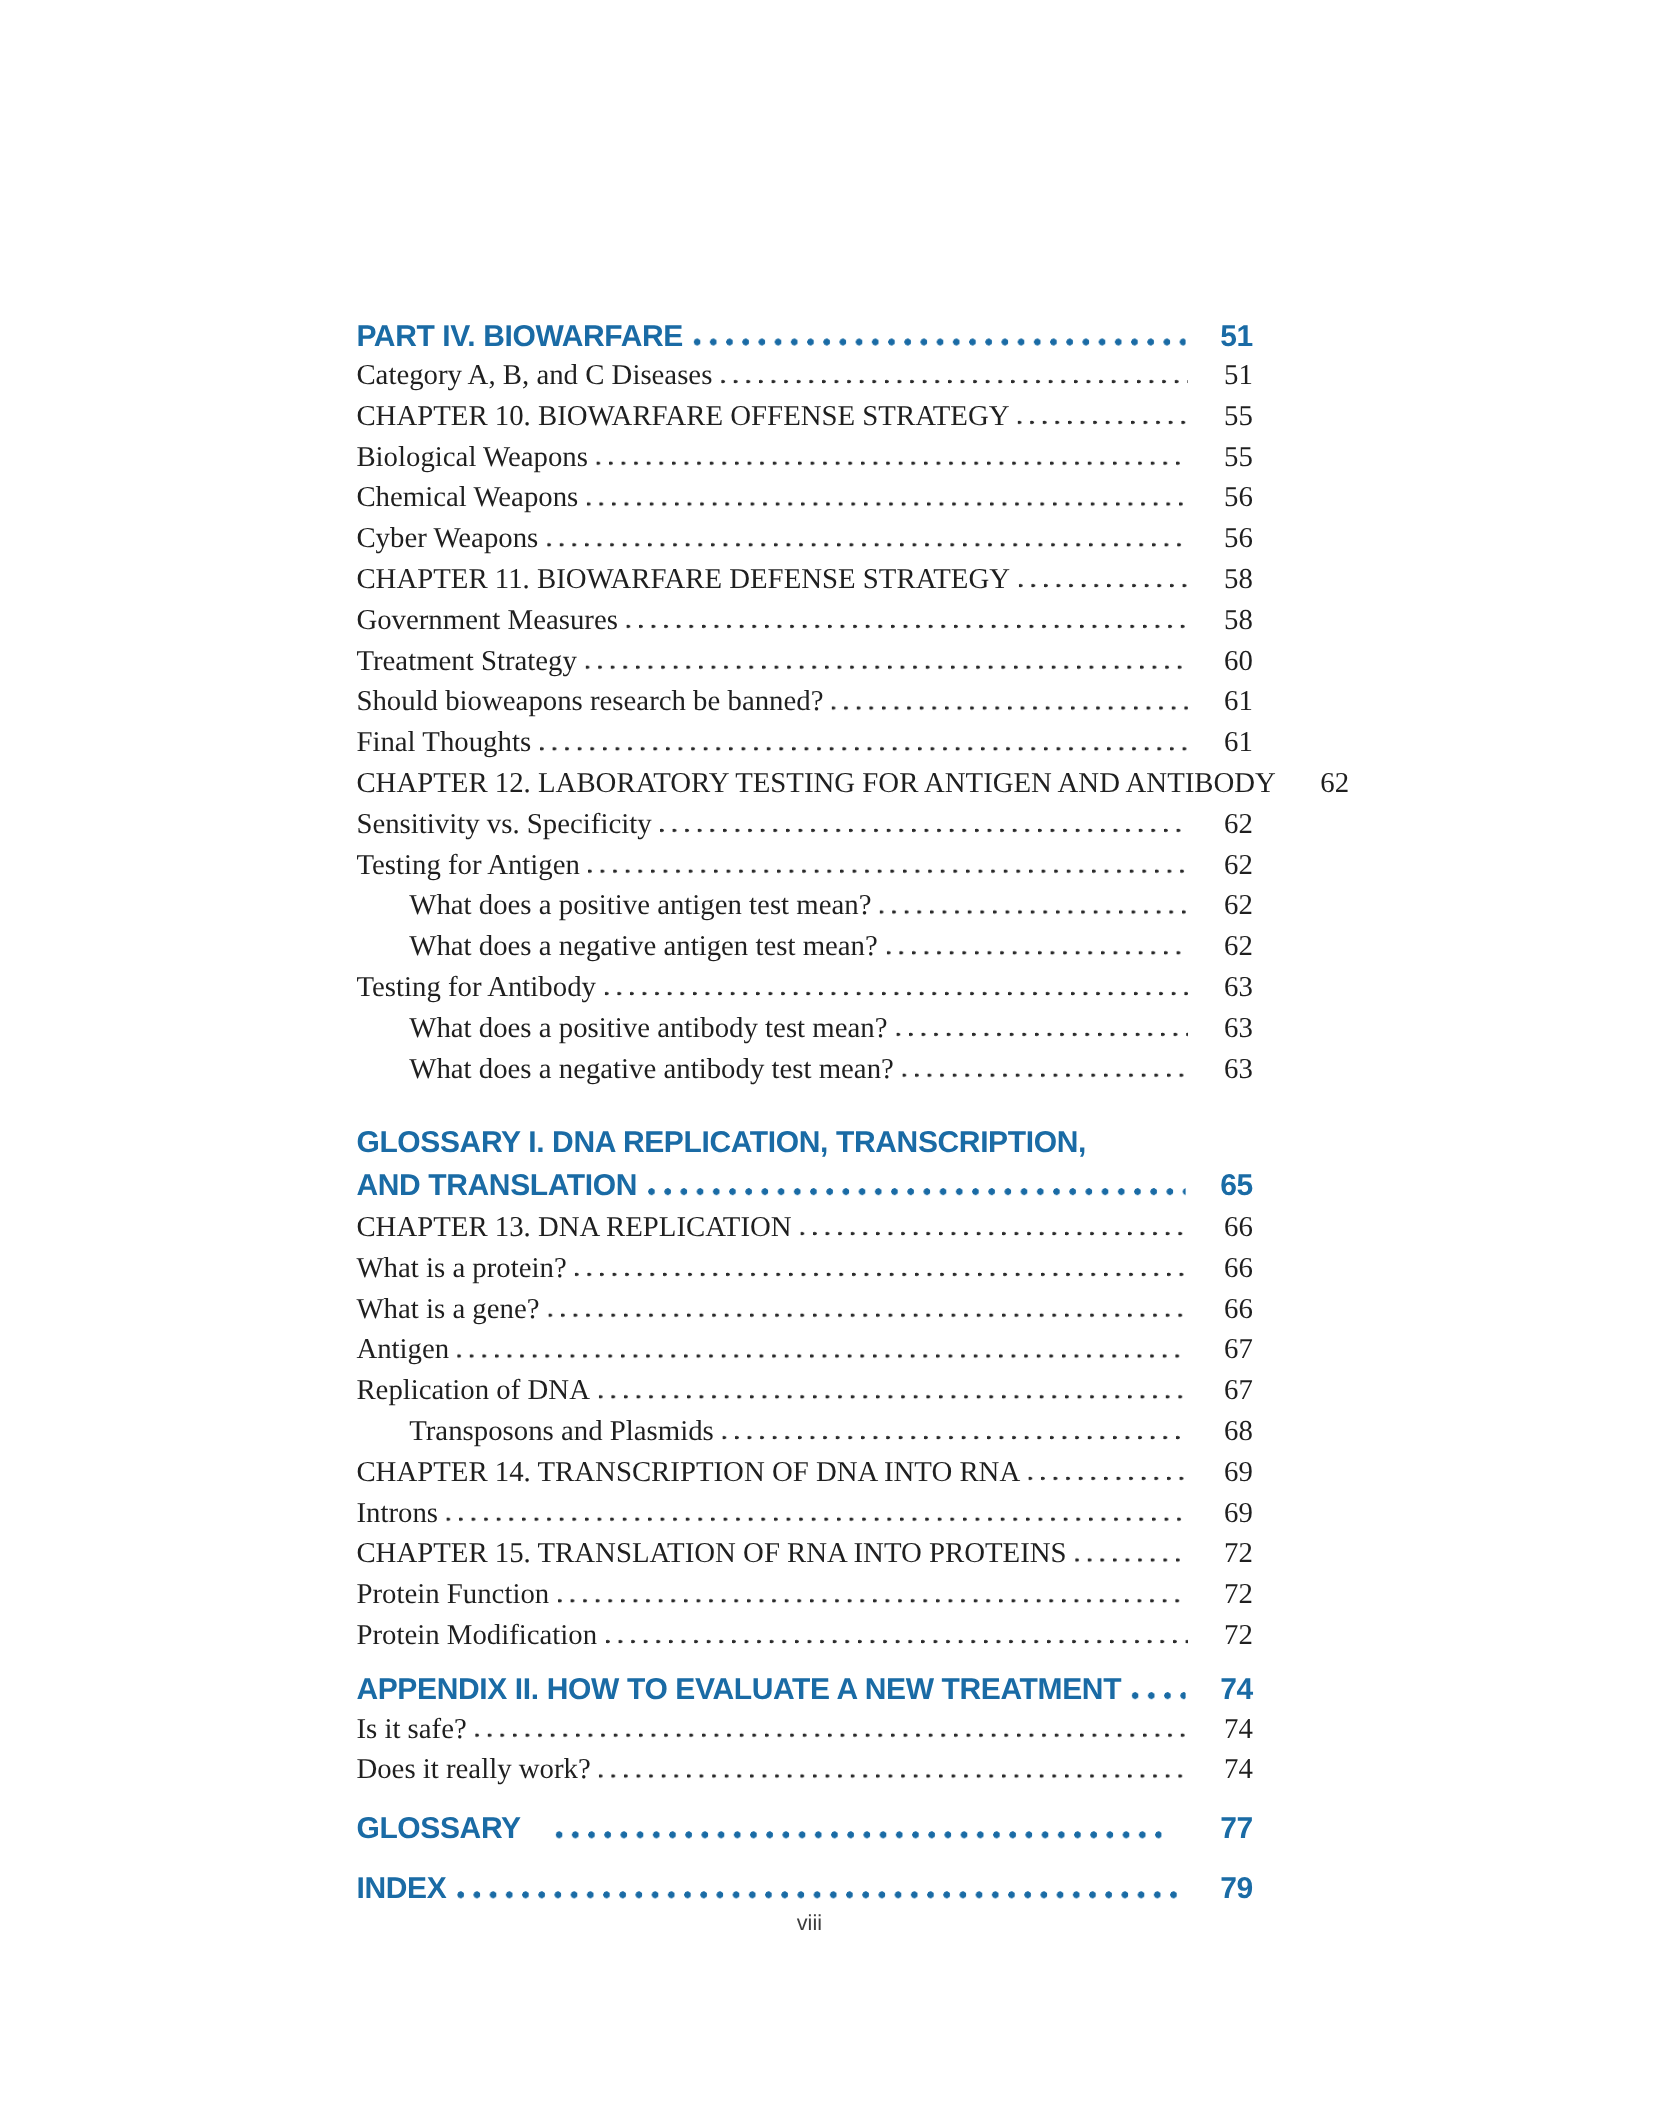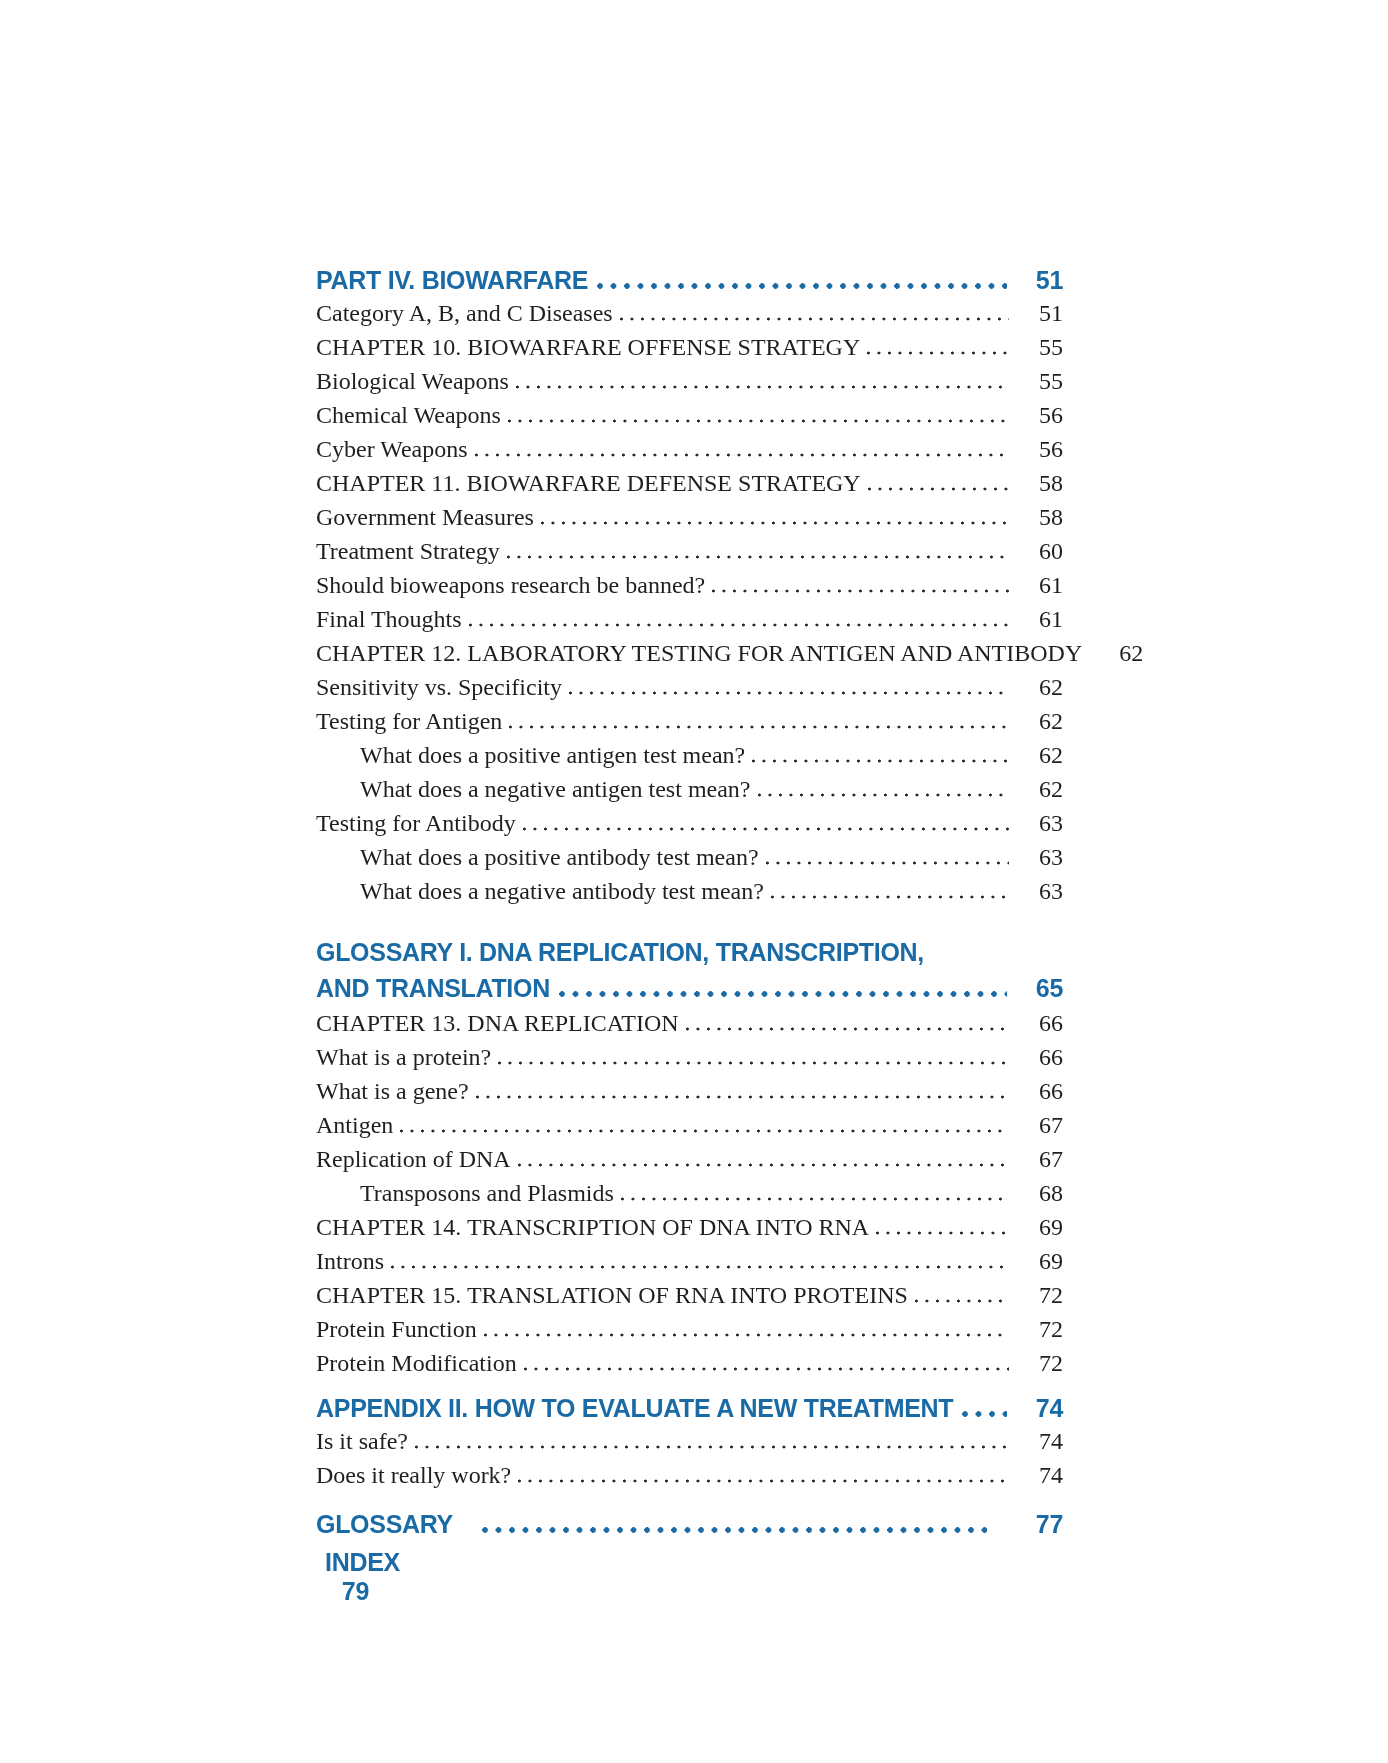--- a/index.html
+++ b/index.html
@@ -10,21 +10,21 @@
   #page {
     position: relative;
     width: 1388px;
     height: 1763px;
     background: #ffffff;
     overflow: hidden;
     font-family: "Liberation Serif", serif;
   }
   #toc {
     position: absolute;
-    left: 316px;
+    left: 297px;
     top: 0;
     width: 747px;
     padding-top: 256px;
     box-sizing: content-box;
   }
   .row {
     display: flex;
     align-items: baseline;
     height: 34px;
     white-space: nowrap;
@@ -46,21 +46,21 @@
   
   .part .label, .part .pagenum,
   .part2a .label, .part2b .label, .part2b .pagenum {
     font-family: "Liberation Sans", sans-serif;
     font-weight: bold;
     font-size: 25px;
     letter-spacing: -0.3px;
     color: var(--accent);
   }
   .part { margin-top: 10px; }
-  .part + .part { margin-top: 4px; flex-direction: column; }
+  .part + .part { margin-top: 16px; }
   .part2a { margin-top: 26px; height: 36px; }
   .part2b { height: 36px; }
   .gap-large { margin-top: 14px; gap: 20px; }
 
   
   .leader {
     flex: 1 1 auto;
     display: inline-block;
     height: 4px;
     margin: 0 10px 0 7px;
@@ -270,13 +270,14 @@
         <span class="label">GLOSSARY</span>
         <span class="leader"></span>
         <span class="pagenum">77</span>
       </div>
       <div class="row part">
         <span class="label">INDEX</span>
         <span class="leader"></span>
         <span class="pagenum">79</span>
       </div>
     </div>
+  <div id="folio">viii</div>
 </div>
 
 </body></html>

